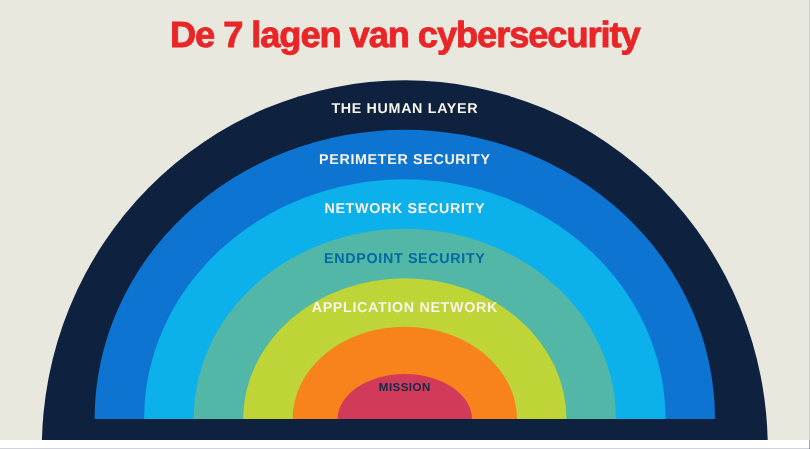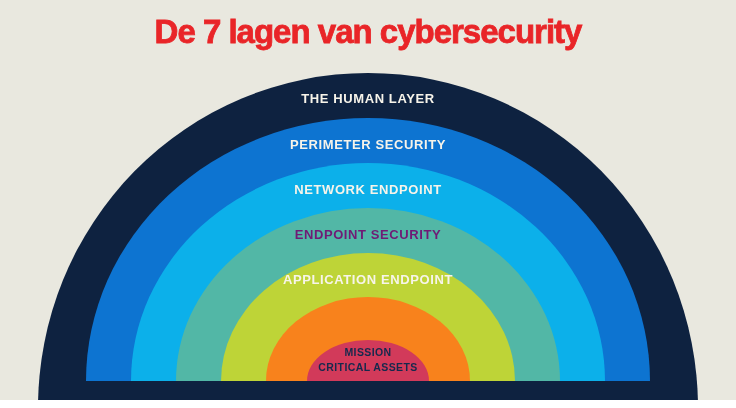--- a/index.html
+++ b/index.html
@@ -72,20 +72,19 @@
   <div class="shape dome" style="background: rgb(14, 34, 64);"></div>
   <div class="shape half l1" style="background: rgb(13, 116, 209);"></div>
   <div class="shape half l2" style="background: rgb(12, 176, 234);"></div>
   <div class="shape half l3" style="background: rgb(82, 183, 166);"></div>
   <div class="shape half l4" style="background: rgb(190, 212, 55);"></div>
   <div class="shape half l5" style="background: rgb(248, 130, 28);"></div>
   <div class="shape half l6" style="background: rgb(210, 58, 90);"></div>
 
   <div class="layer-label ll1" style="color: rgb(247, 244, 234);">PERIMETER SECURITY</div>
   <div class="layer-label ll0" style="color: rgb(247, 244, 234);">THE HUMAN LAYER</div>
-  <div class="layer-label ll2" style="color: rgb(247, 244, 234);">NETWORK ENDPOINT</div>
-  <div class="layer-label ll3" style="color: #701a75;">ENDPOINT SECURITY</div>
-  <div class="layer-label ll4" style="color: rgb(247, 244, 234);">APPLICATION ENDPOINT</div>
+  <div class="layer-label ll2" style="color: rgb(247, 244, 234);">NETWORK SECURITY</div>
+  <div class="layer-label ll3" style="color: #0369a1;">ENDPOINT SECURITY</div>
+  <div class="layer-label ll4" style="color: rgb(247, 244, 234);">APPLICATION NETWORK</div>
 
   <div class="core-label cl1" style="color: rgb(21, 41, 77);">MISSION</div>
-  <div class="core-label cl2" style="color: rgb(21, 41, 77);">CRITICAL ASSETS</div>
 
 </div>
 
 </body></html>

